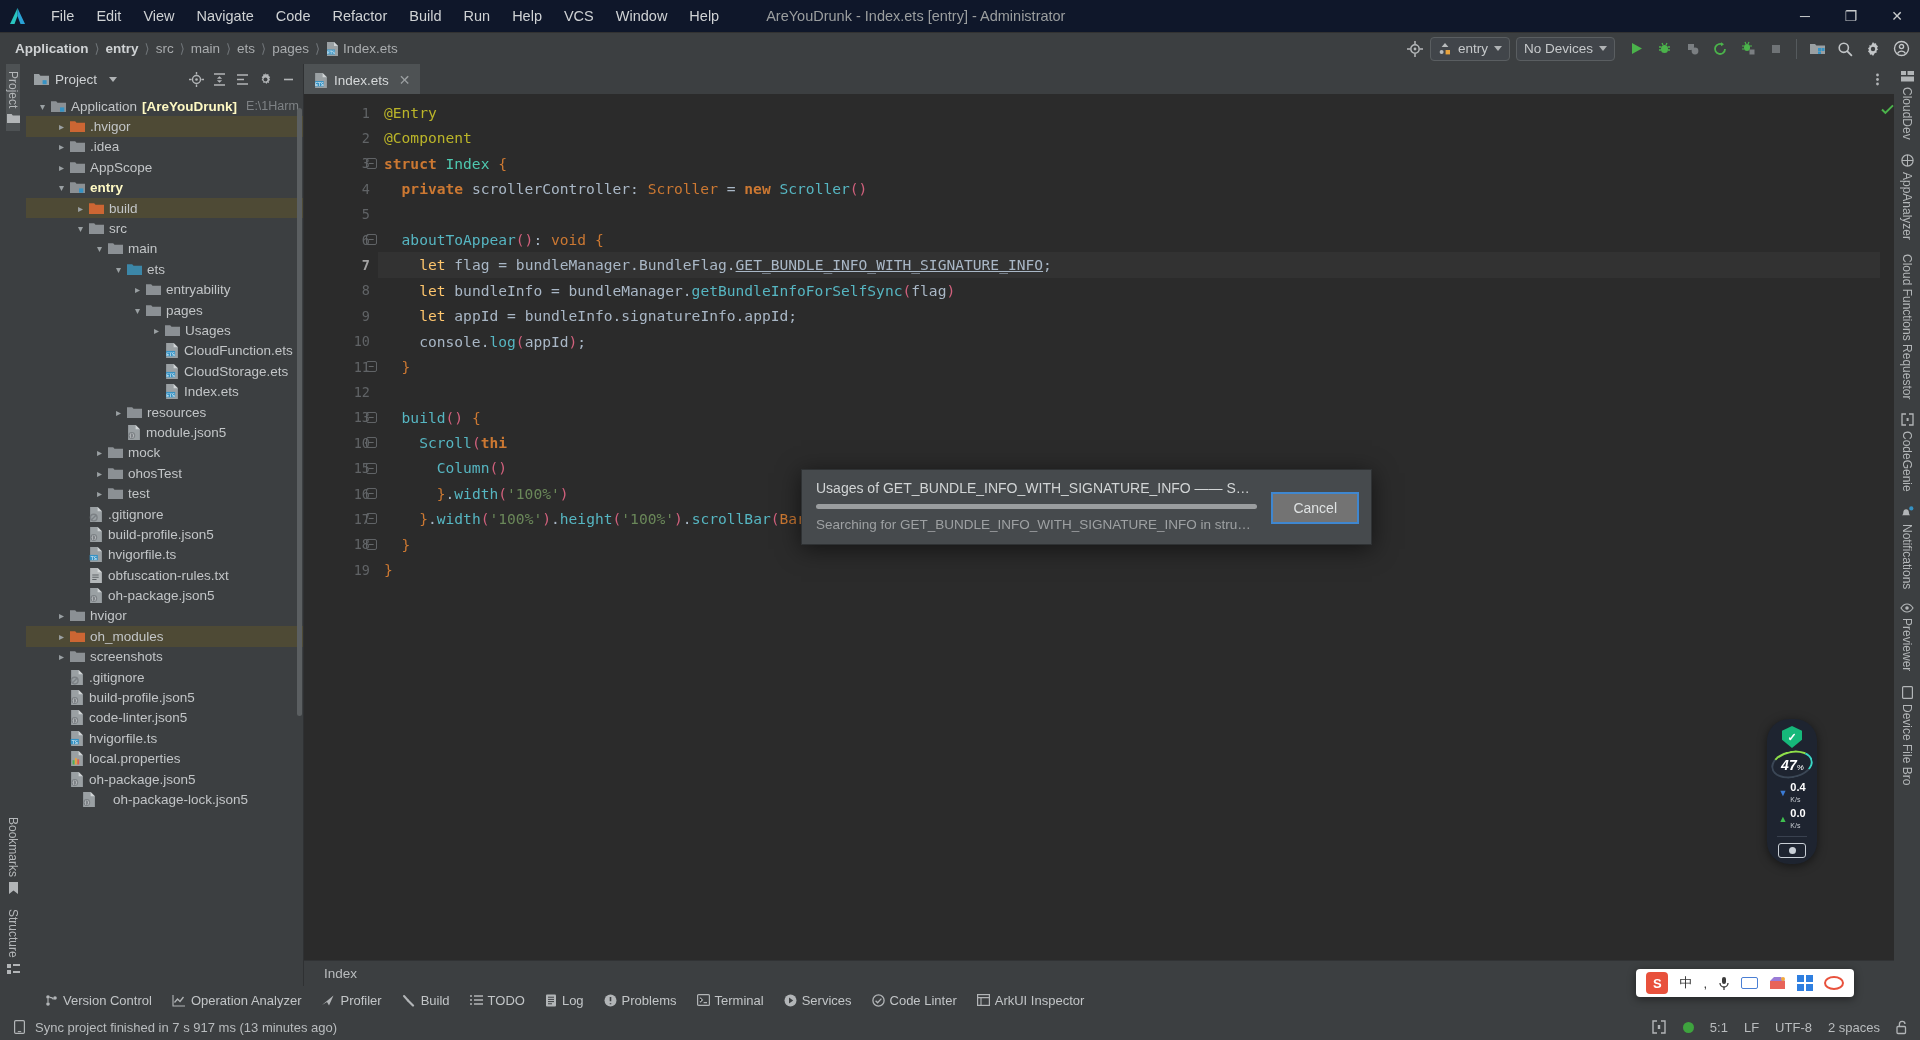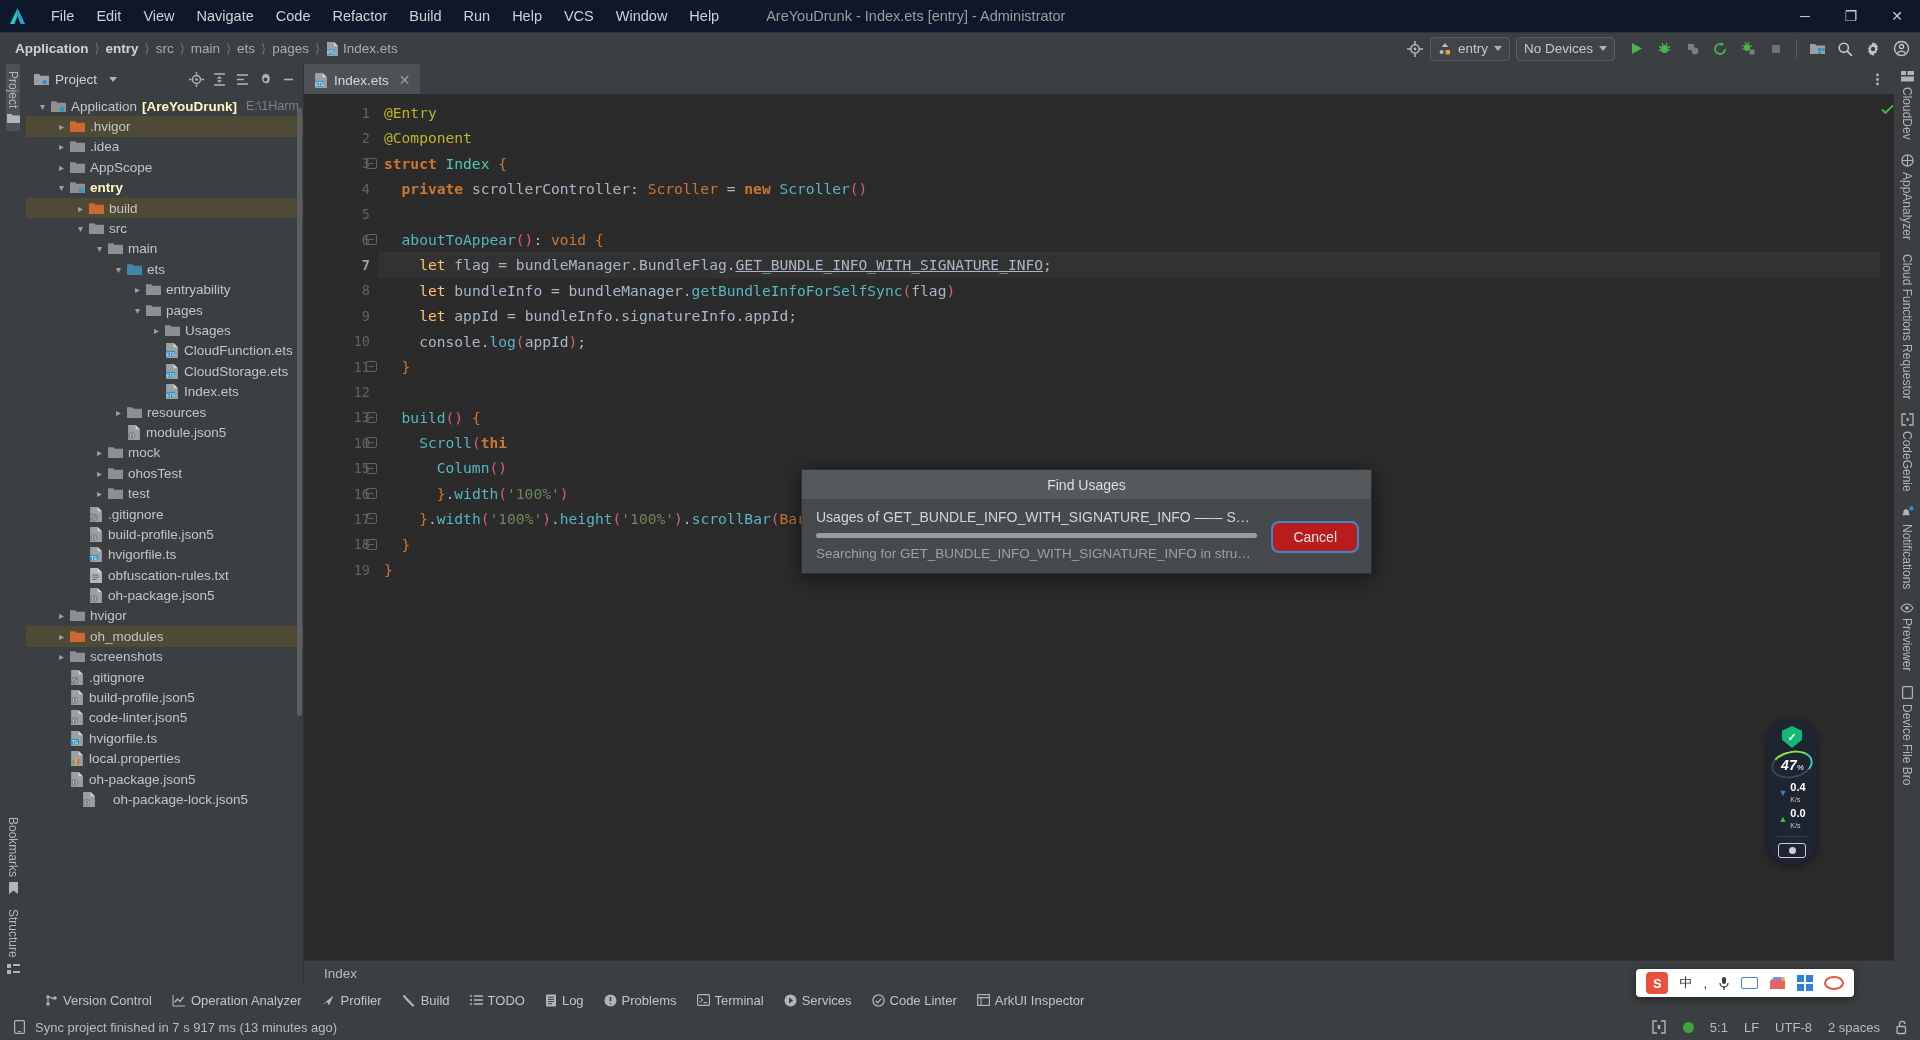--- a/index.html
+++ b/index.html
@@ -107,22 +107,22 @@
   
   .dlg{position:absolute;left:497px;top:375px;width:571px;background:#464a4d;
        box-shadow:0 4px 22px rgba(0,0,0,.55);border:1px solid #2f3234;z-index:50;}
   .dlg-title{height:29px;background:#55595c;display:flex;align-items:center;justify-content:center;
              font-size:14px;color:#dcdfe0;}
   .dlg-body{padding:10px 12px 12px 14px;display:flex;align-items:flex-start;}
   .dlg-main{flex:1;min-width:0;}
   .dlg-l1{font-size:14px;color:#d2d5d6;white-space:nowrap;overflow:hidden;text-overflow:ellipsis;}
   .prog{height:5px;border-radius:3px;background:#9a9d9f;margin:8px 0 8px 0;width:100%;}
   .dlg-l2{font-size:13.5px;color:#9ea1a3;white-space:nowrap;overflow:hidden;text-overflow:ellipsis;}
-  .dlg-btn{margin-left:14px;margin-top:12px;padding:6px 20px;font-size:14px;color:#dfe2e3;background:#b91c1c;
-           border:2px solid #3f87d0;border-radius:8px;white-space:nowrap;}
+  .dlg-btn{margin-left:14px;margin-top:12px;padding:6px 20px;font-size:14px;color:#dfe2e3;background:#737373;
+           border:2px solid #3f87d0;border-radius:0;white-space:nowrap;}
 
   
   .perfwidget{position:absolute;right:77px;top:625px;width:50px;background:#1e2430;border-radius:22px;
               display:flex;flex-direction:column;align-items:center;padding:7px 0 6px;gap:3px;z-index:40;
               box-shadow:0 2px 10px rgba(0,0,0,.5);}
   .shield{width:20px;height:22px;background:#16b87a;
           clip-path:polygon(50% 0,100% 22%,100% 62%,50% 100%,0 62%,0 22%);
           display:flex;align-items:center;justify-content:center;color:#fff;font-size:11px;font-weight:bold;}
   .ring{width:42px;height:27px;border-radius:50%;border:2px solid #3b4756;border-top-color:#8fe04a;
         border-right-color:#3ad6c4;display:flex;align-items:center;justify-content:center;transform:rotate(-12deg);}
@@ -807,21 +807,20 @@
         <div class="code" id="code"><div class="cl"><span class="dec">@Entry</span></div><div class="cl"><span class="dec">@Component</span></div><div class="cl"><span class="k">struct</span> <span class="teal">Index</span> <span class="brc">{</span></div><div class="cl">  <span class="k">private</span> <span class="id">scrollerController</span><span class="id">:</span> <span class="orng">Scroller</span> <span class="id">=</span> <span class="k">new</span> <span class="fn">Scroller</span><span class="par">()</span></div><div class="cl">&nbsp;</div><div class="cl">  <span class="fn">aboutToAppear</span><span class="par">()</span><span class="id">:</span> <span class="orng">void</span> <span class="brc">{</span></div><div class="cl hl">    <span class="fn2">let</span> <span class="id">flag</span> <span class="id">=</span> <span class="id">bundleManager</span>.<span class="id">BundleFlag</span>.<span class="lnk">GET_BUNDLE_INFO_WITH_SIGNATURE_INFO</span><span class="id">;</span></div><div class="cl">    <span class="fn2">let</span> <span class="id">bundleInfo</span> <span class="id">=</span> <span class="id">bundleManager</span>.<span class="fn">getBundleInfoForSelfSync</span><span class="par">(</span><span class="id">flag</span><span class="par">)</span></div><div class="cl">    <span class="fn2">let</span> <span class="id">appId</span> <span class="id">=</span> <span class="id">bundleInfo</span>.<span class="id">signatureInfo</span>.<span class="id">appId</span><span class="id">;</span></div><div class="cl">    <span class="id">console</span>.<span class="fn">log</span><span class="par">(</span><span class="id">appId</span><span class="par">)</span><span class="id">;</span></div><div class="cl">  <span class="brc">}</span></div><div class="cl">&nbsp;</div><div class="cl">  <span class="fn">build</span><span class="par">()</span> <span class="brc">{</span></div><div class="cl">    <span class="fn">Scroll</span><span class="par">(</span><span class="k">thi</span></div><div class="cl">      <span class="fn">Column</span><span class="par">()</span></div><div class="cl">      <span class="brc">}</span>.<span class="fn">width</span><span class="par">(</span><span class="str">'100%'</span><span class="par">)</span></div><div class="cl">    <span class="brc">}</span>.<span class="fn">width</span><span class="par">(</span><span class="str">'100%'</span><span class="par">)</span>.<span class="fn">height</span><span class="par">(</span><span class="str">'100%'</span><span class="par">)</span>.<span class="fn">scrollBar</span><span class="par">(</span><span class="orng">BarState</span>.<span class="id">Off</span><span class="par">)</span></div><div class="cl">  <span class="brc">}</span></div><div class="cl"><span class="brc">}</span></div></div>
         <div class="stripe">
           <div class="ok-mark">
             <svg width="13" height="11" viewBox="0 0 13 11">
                 <path d="M1 5.5l3.4 3.4L12 1.4" fill="none" stroke="#4bb34b" stroke-width="2"></path>
               </svg>
           </div>
         </div>
 
         <div class="dlg">
-          <div class="dlg-title">Find Usages</div>
           <div class="dlg-body">
             <div class="dlg-main">
               <div class="dlg-l1">Usages of GET_BUNDLE_INFO_WITH_SIGNATURE_INFO —— Searchin...</div>
               <div class="prog"></div>
               <div class="dlg-l2">Searching for GET_BUNDLE_INFO_WITH_SIGNATURE_INFO in struct...</div>
             </div>
             <div class="dlg-btn">Cancel</div>
           </div>
         </div>
 

